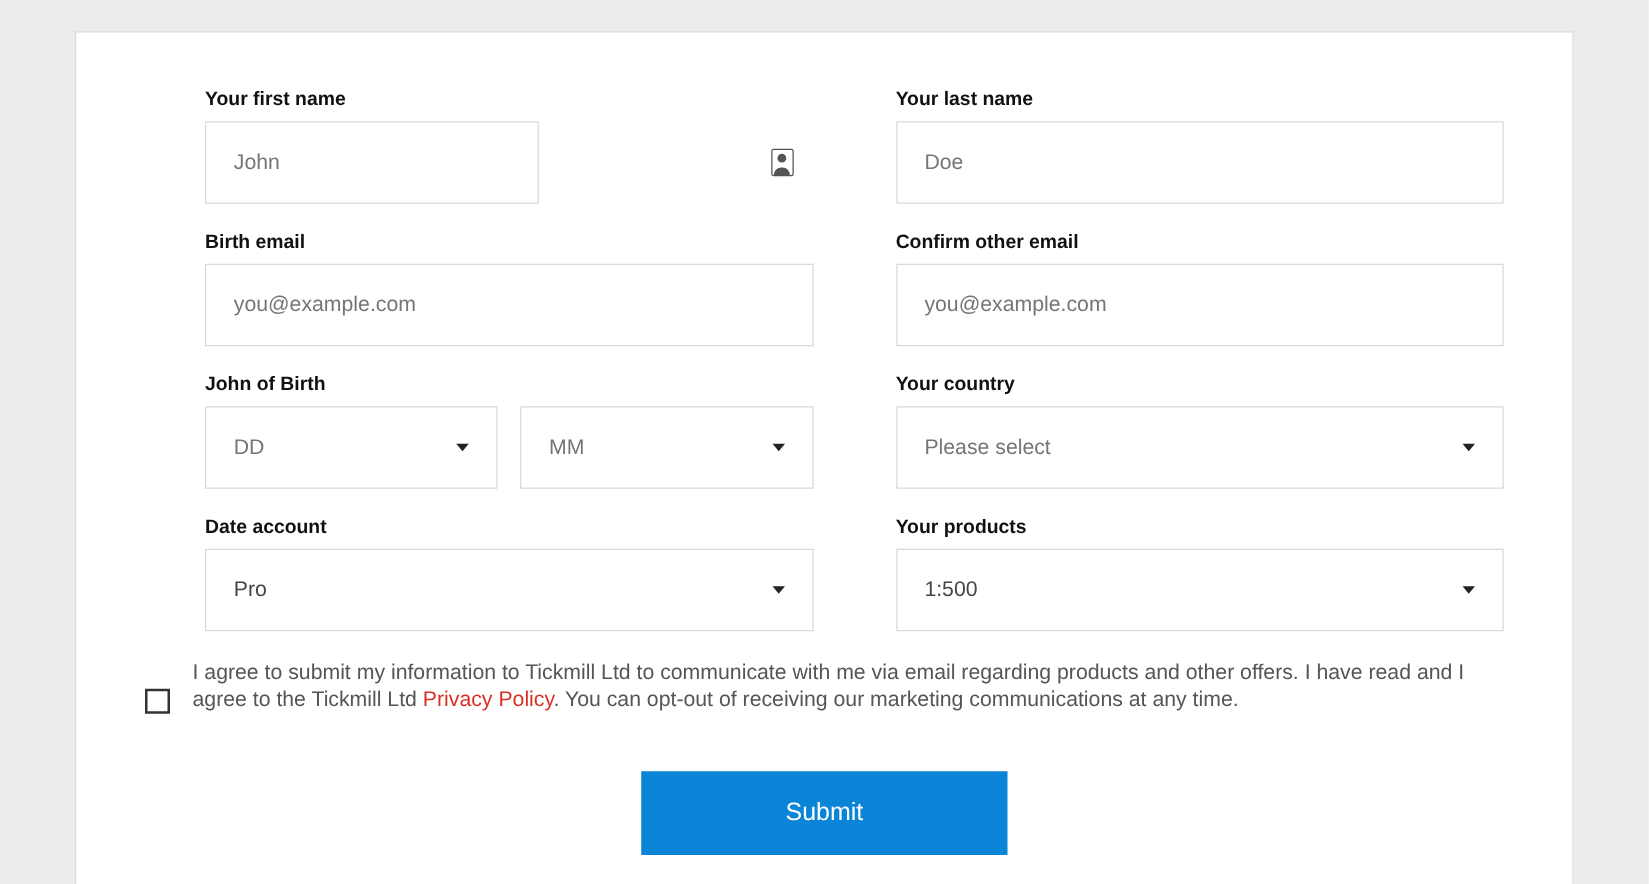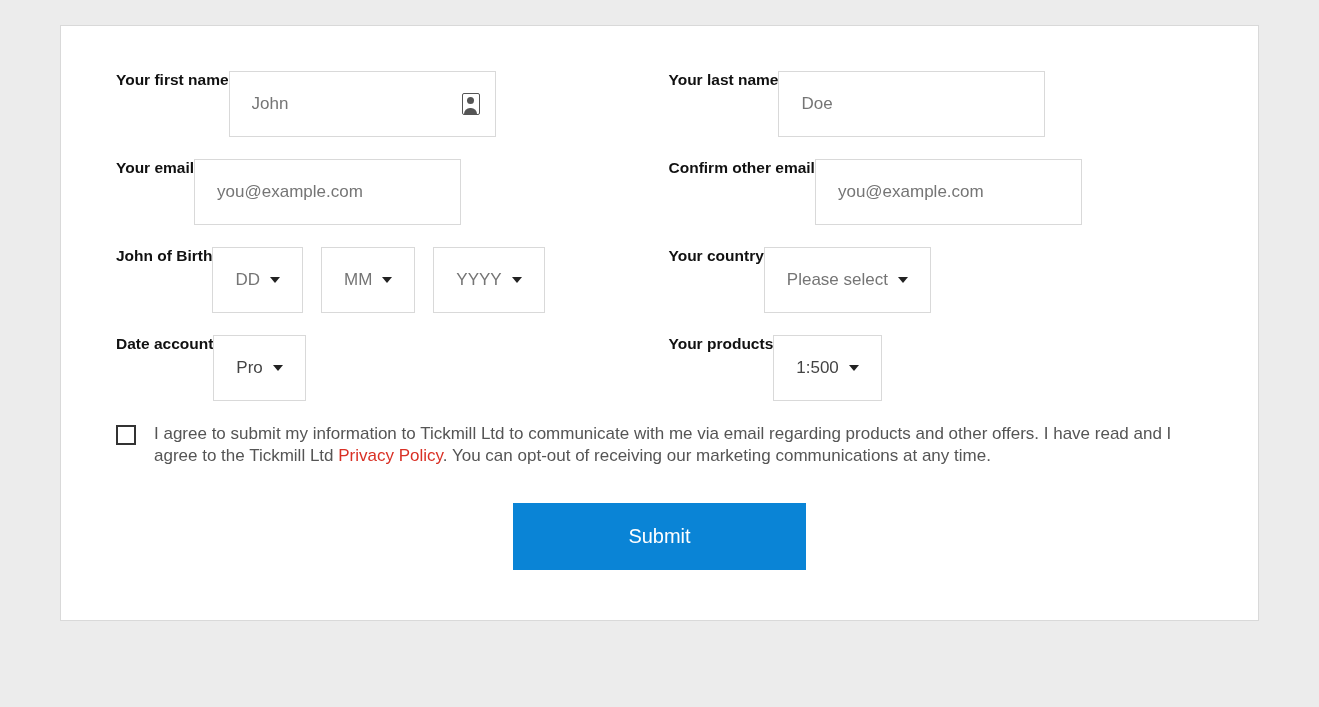--- a/index.html
+++ b/index.html
@@ -18,21 +18,22 @@
     margin: 0 auto;
   }
   .row {
     display: flex;
     gap: 18px;
     margin-bottom: 22px;
   }
   .col {
     flex: 1;
     display: flex;
-    flex-direction: row;
+    flex-direction: column;
+    margin-left: 48px;
   }
   label {
     font-size: 15.5px;
     font-weight: 600;
     color: #111;
     margin-bottom: 8px;
   }
   .input, .select {
     border: 1px solid #d9d9d9;
     height: 66px;
@@ -96,24 +97,24 @@
     margin-left: 10px;
   }
   .dob-selects {
     display: flex;
     gap: 18px;
   }
   .dob-selects .select { flex: 1; }
 
   .consent-row {
     display: flex;
-    align-items: flex-start;
+    align-items: flex-end;
     gap: 18px;
     margin-top: 6px;
-    margin-bottom: 36px;
+    margin-bottom: 46px;
   }
   .checkbox {
     width: 20px;
     height: 20px;
     border: 2px solid #333;
     background: #fff;
     flex-shrink: 0;
     margin-top: 2px;
     cursor: pointer;
   }
@@ -155,45 +156,41 @@
       </div>
     </div>
     <div class="col">
       <label>Your last name</label>
       <input class="input" type="text" placeholder="Doe" style="">
     </div>
   </div>
 
   <div class="row">
     <div class="col">
-      <label>Your email</label>
+      <label>Birth email</label>
       <input class="input" type="email" placeholder="you@example.com" style="">
     </div>
     <div class="col">
       <label>Confirm other email</label>
       <input class="input" type="email" placeholder="you@example.com" style="">
     </div>
   </div>
 
   <div class="row">
     <div class="col">
       <label>John of Birth</label>
       <div class="dob-selects">
         <div class="select placeholder">
           <span>DD</span>
           <span class="caret"></span>
         </div>
         <div class="select placeholder">
           <span>MM</span>
           <span class="caret"></span>
         </div>
-        <div class="select placeholder">
-          <span>YYYY</span>
-          <span class="caret"></span>
-        </div>
       </div>
     </div>
     <div class="col">
       <label>Your country</label>
       <div class="select placeholder">
         <span>Please select</span>
         <span class="caret"></span>
       </div>
     </div>
   </div>

